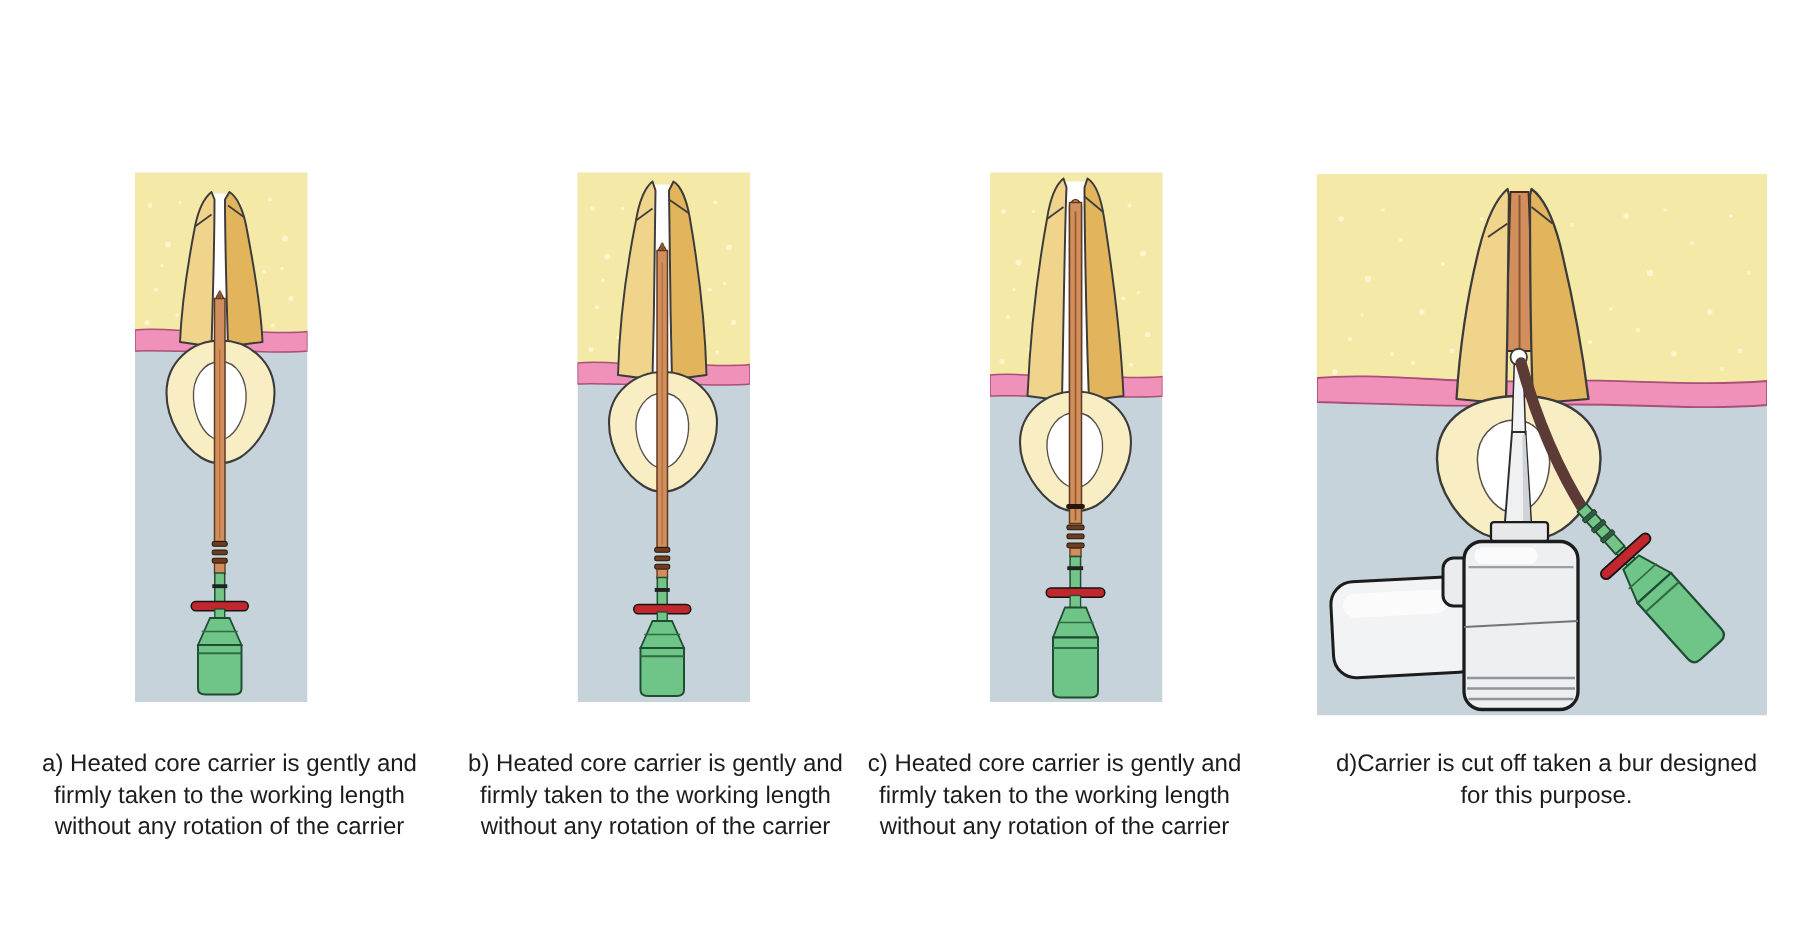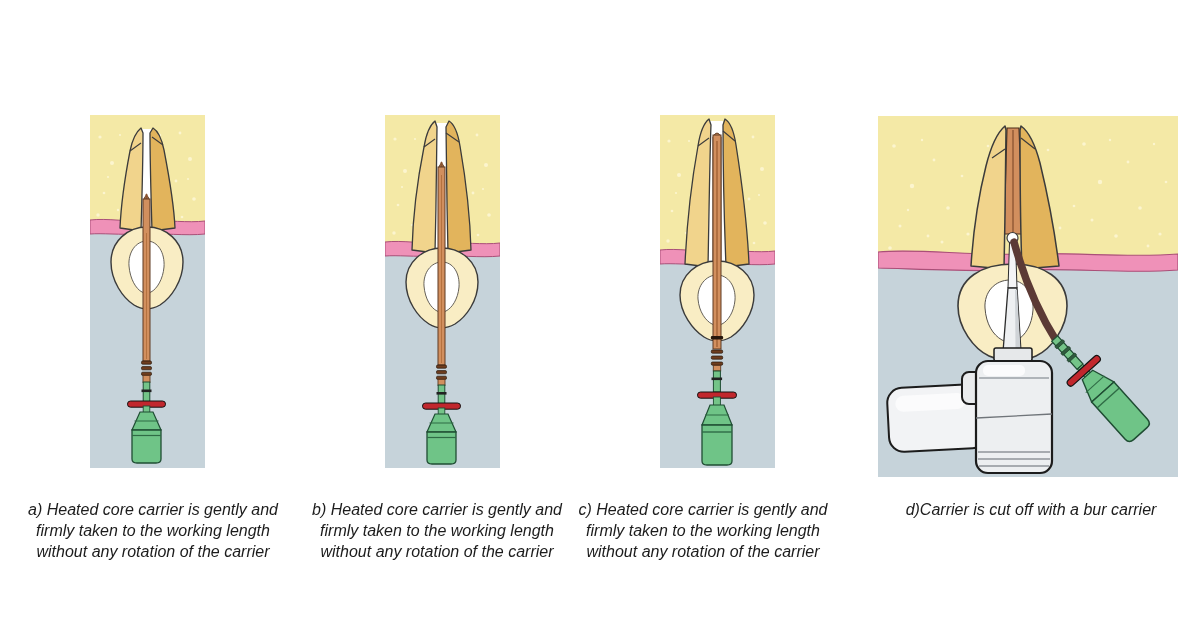--- a/index.html
+++ b/index.html
@@ -1,17 +1,17 @@
 <!DOCTYPE html>
 <html><head>
 <meta charset="utf-8">
 <style>
   html,body{margin:0;padding:0;background:#ffffff;}
   .canvas{position:relative;width:1200px;height:630px;background:#ffffff;overflow:hidden;
-          font-family:"Liberation Sans", sans-serif;font-style:italic;}
+          font-family:"Liberation Sans", sans-serif;}
   .panel{position:absolute;}
   .panel svg{display:block;}
   .panel-a{left:90px;top:115px;width:115px;height:353px;}
   .panel-b{left:385px;top:115px;width:115px;height:353px;}
   .panel-c{left:660px;top:115px;width:115px;height:353px;}
   .panel-d{left:878px;top:116px;width:300px;height:361px;}
   .caption{position:absolute;top:499px;color:#1c1c1c;font-size:16px;line-height:21px;
            font-weight:500;text-align:center;}
   .caption div{white-space:nowrap;}
   .caption-a{left:13px;width:280px;}
@@ -299,16 +299,17 @@
     <div>b) Heated core carrier is gently and</div>
     <div>firmly taken to the working length</div>
     <div>without any rotation of the carrier</div>
   </div>
   <div class="caption caption-c">
     <div>c) Heated core carrier is gently and</div>
     <div>firmly taken to the working length</div>
     <div>without any rotation of the carrier</div>
   </div>
   <div class="caption caption-d">
-    <div>d)Carrier is cut off with a bur carrier</div>
+    <div>d)Carrier is cut off taken a bur designed</div>
+    <div>for this purpose.</div>
   </div>
 
 </div>
 
 </body></html>

